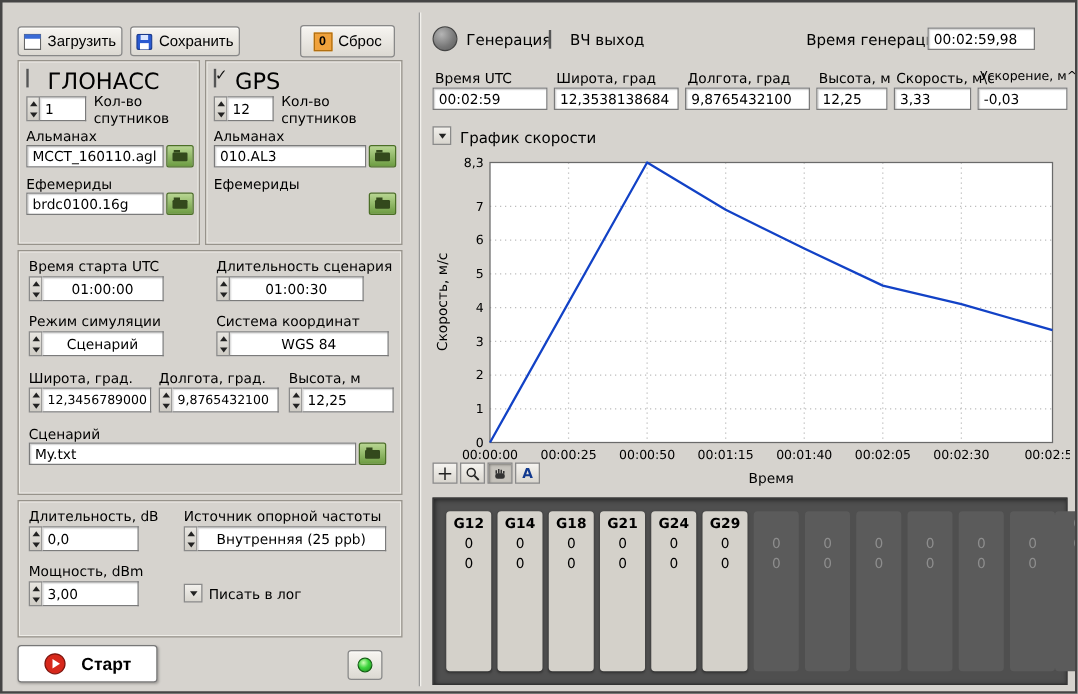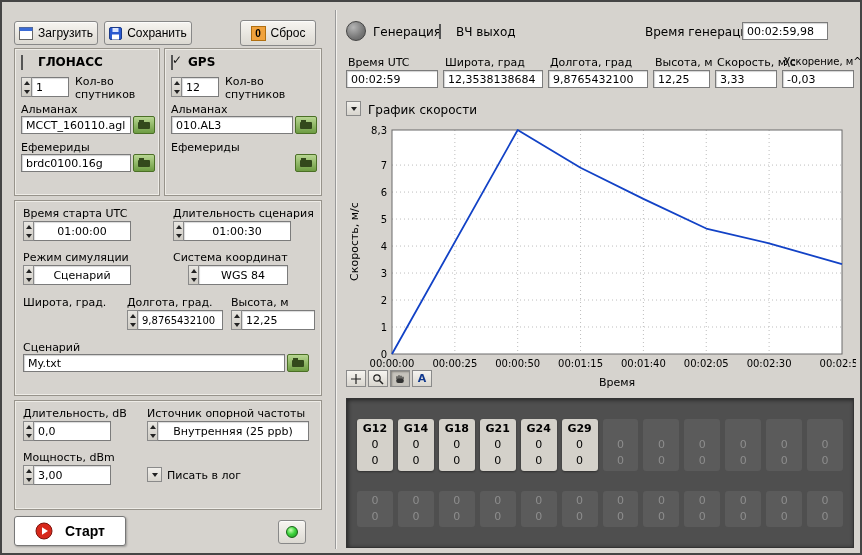--- a/index.html
+++ b/index.html
@@ -22,27 +22,27 @@
              display:flex;align-items:center;padding:0 4px;font-size:11px;white-space:nowrap;overflow:hidden}
   .spin.center .val{justify-content:center}
   .browse{width:22px;height:18px;background:linear-gradient(#b8d692,#6d9c42);border:1px solid #4b6f26;border-radius:2px;
           display:flex;align-items:center;justify-content:center;cursor:pointer}
   .folder-glyph{position:relative;width:12px;height:7px;background:#33491c;border-radius:1px}
   .folder-glyph::before{content:"";position:absolute;top:-2px;left:1px;width:5px;height:2px;background:#33491c}
   .cb{width:12px;height:12px;border:1px solid #555;background:#fff;position:relative;cursor:pointer;flex:none}
   .cb.checked::after{content:"✓";position:absolute;left:0;top:-3px;font-size:12px;font-weight:bold;color:#111}
   .mini{width:15px;height:15px;background:linear-gradient(#f2f0ec,#d8d5ce);border:1px solid #8a8a8a;
         display:flex;align-items:center;justify-content:center;cursor:pointer}
-  .boxtitle{font-size:12px;font-weight:bold}
+  .boxtitle{font-size:18px;font-weight:normal}
   .tool{width:20px;height:17px;background:linear-gradient(#f6f4f0,#d9d6cf);border:1px solid #8a8a8a;
         display:flex;align-items:center;justify-content:center;cursor:pointer}
   .tool.pressed{background:#c6c3bc;box-shadow:inset 1px 1px 2px rgba(0,0,0,.35)}
   .divider{background:#9a9a9a;box-shadow:1px 0 0 #f3f1ed}
   #sat{background:#4f4f4f;border:1px solid #333;box-shadow:inset 1px 1px 4px rgba(0,0,0,.55);
-       padding:10px;display:flex;flex-direction:column;justify-content:space-around}
+       padding:10px;display:flex;flex-direction:row;justify-content:space-around}
   .sat-row{display:flex;gap:5px}
   .sat-cell{width:36px;border-radius:3px;background:#5b5b5b;color:#8d8d8d;text-align:center;
             padding:3px 0;font-size:11px;display:flex;flex-direction:column;gap:2px}
   .sat-cell.active{background:#d4d1ca;color:#000;box-shadow:0 1px 2px rgba(0,0,0,.4)}
   .sat-h{font-weight:bold;height:14px;line-height:14px}
   .sat-v{height:14px;line-height:14px}
   svg{font-family:"DejaVu Sans",sans-serif}
   .led{border-radius:50%}
   .start-btn{background:#fff;border:1px solid #777;border-radius:3px;display:flex;align-items:center;gap:12px;
              justify-content:center;font-size:14px;font-weight:bold;cursor:pointer;box-shadow:1px 1px 2px rgba(0,0,0,.25)}
@@ -162,33 +162,44 @@
           <span>
             <i class="tri-up"></i>
           </span>
           <span>
             <i class="tri-dn"></i>
           </span>
         </div>
       <div class="val">Сценарий</div>
     </div>
     <div class="lbl abs" style="left:158px;top:50px">Система координат</div>
-    <div class="spin center abs" style="left:173px;top:64px;width:100px">
+    <div class="spin center abs" style="left:158px;top:64px;width:138px">
       <div class="arrows">
           <span>
             <i class="tri-up"></i>
           </span>
           <span>
             <i class="tri-dn"></i>
           </span>
         </div>
       <div class="val">WGS 84</div>
     </div>
 
     <div class="lbl abs" style="left:8px;top:95px">Широта, град.</div>
+    <div class="spin abs" style="left:8px;top:109px;width:98px">
+      <div class="arrows">
+          <span>
+            <i class="tri-up"></i>
+          </span>
+          <span>
+            <i class="tri-dn"></i>
+          </span>
+        </div>
+      <div class="val" style="font-size:10px">12,3456789000</div>
+    </div>
     <div class="lbl abs" style="left:112px;top:95px">Долгота, град.</div>
     <div class="spin abs" style="left:112px;top:109px;width:96px">
       <div class="arrows">
           <span>
             <i class="tri-up"></i>
           </span>
           <span>
             <i class="tri-dn"></i>
           </span>
         </div>

